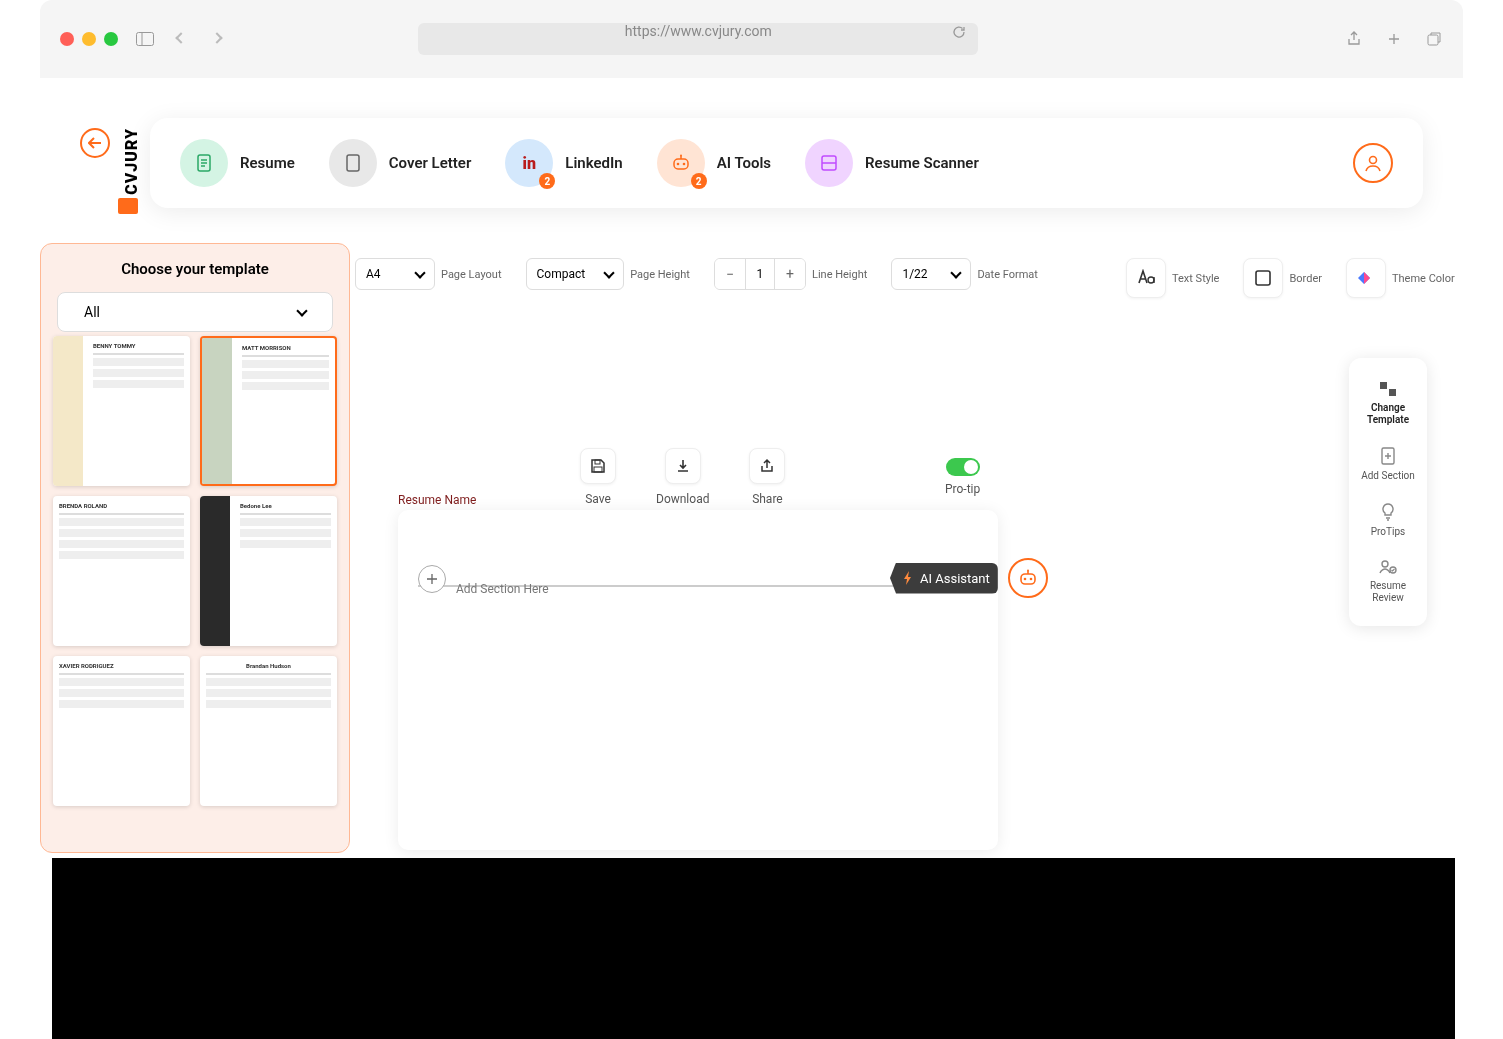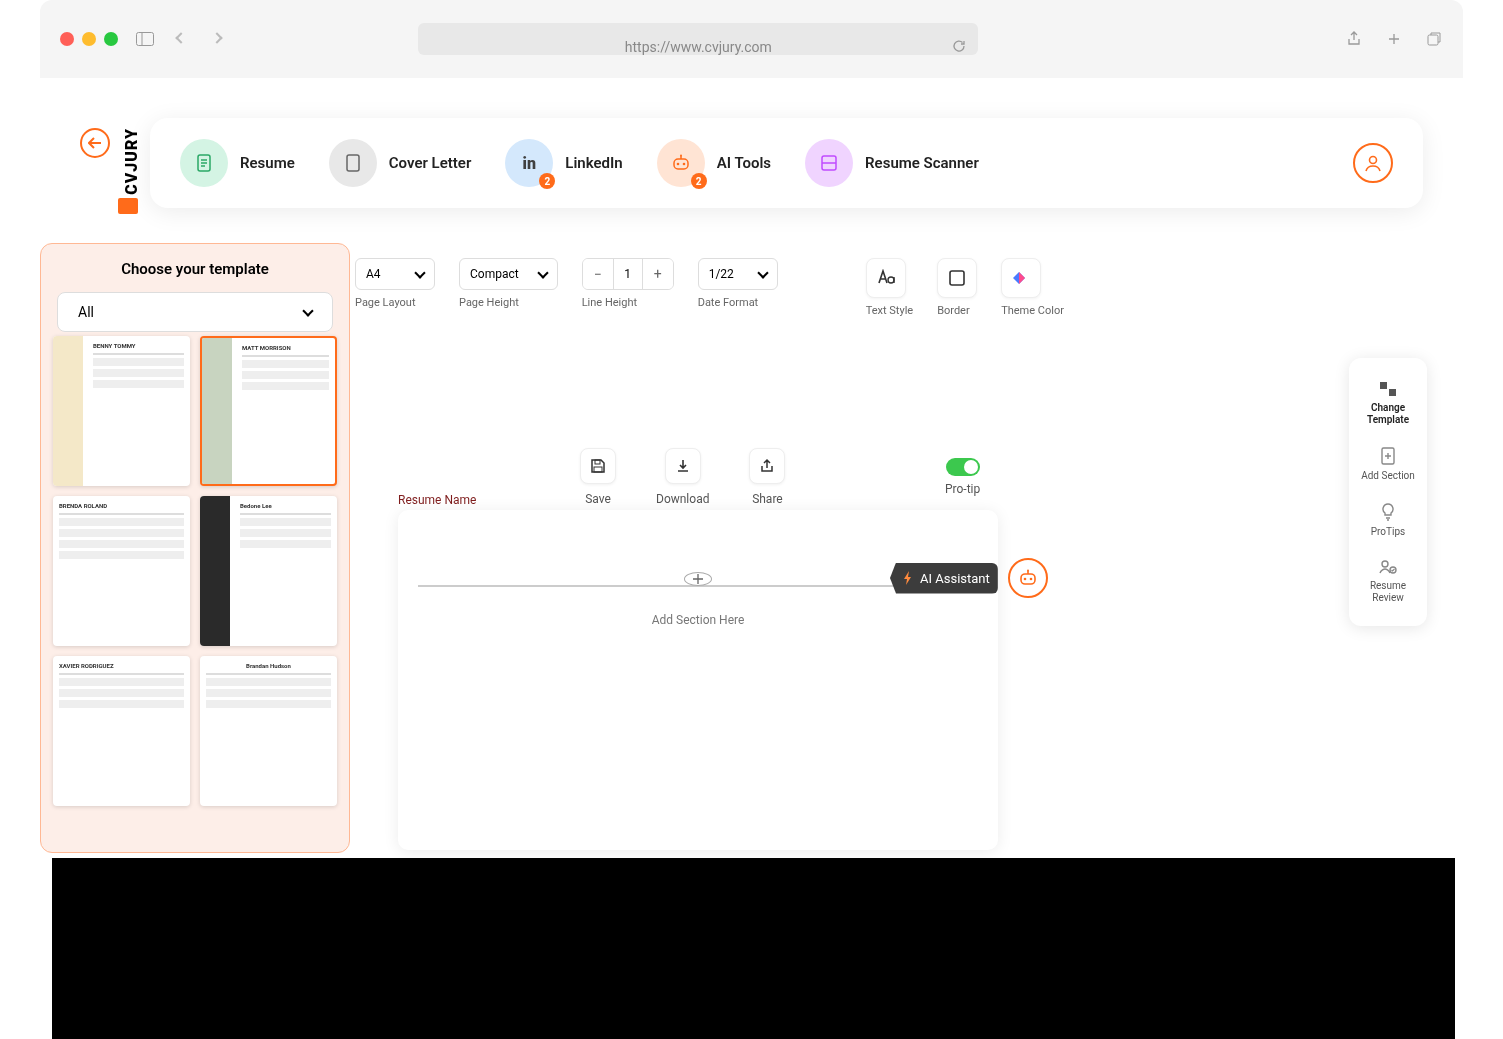--- a/index.html
+++ b/index.html
@@ -2,63 +2,63 @@
 <html><head>
 <meta charset="utf-8">
 <style>
 *{box-sizing:border-box;margin:0;padding:0;font-family:-apple-system,BlinkMacSystemFont,"Segoe UI",Roboto,sans-serif}
 body{background:#fff;width:1503px;height:1039px;position:relative;overflow:hidden}
 .browser-chrome{height:78px;background:#f5f5f5;display:flex;align-items:center;padding:0 20px;gap:18px;border-top-left-radius:12px;border-top-right-radius:12px;margin:0 40px}
 .traffic-lights{display:flex;gap:8px}
 .tlight{width:14px;height:14px;border-radius:50%}
 .tlight.red{background:#ff5f57}.tlight.yellow{background:#febc2e}.tlight.green{background:#28c840}
 .chrome-icon{width:18px;height:18px;color:#8e8e8e;display:flex;align-items:center;justify-content:center}
-.addr{flex:1;max-width:560px;margin:0 auto;height:32px;background:#e8e8e8;border-radius:6px;display:flex;align-items:flex-end;justify-content:center;color:#888;font-size:14px;position:relative}
+.addr{flex:1;max-width:560px;margin:0 auto;height:32px;background:#e8e8e8;border-radius:6px;display:flex;align-items:flex-start;justify-content:center;color:#888;font-size:14px;position:relative}
 .addr .refresh{position:absolute;right:10px}
 .chrome-right{display:flex;gap:22px;margin-left:auto}
 .app{position:relative;background:#fff;margin:0 40px}
 .back-circle{position:absolute;left:40px;top:50px;width:30px;height:30px;border:2px solid #ff6b1a;border-radius:50%;display:flex;align-items:center;justify-content:center;color:#ff6b1a;cursor:pointer}
 .logo{position:absolute;left:82px;top:50px;writing-mode:vertical-rl;transform:rotate(180deg);font-weight:900;font-size:16px;letter-spacing:1px}
 .logo-box{position:absolute;left:78px;top:120px;width:20px;height:16px;background:#ff6b1a;border-radius:2px}
 .topnav{position:absolute;left:110px;right:40px;top:40px;height:90px;background:#fff;border-radius:18px;box-shadow:0 4px 24px rgba(0,0,0,.08);display:flex;align-items:center;padding:0 30px;gap:34px}
 .nav-item{display:flex;align-items:center;gap:12px;cursor:pointer}
 .nav-icon{width:48px;height:48px;border-radius:50%;display:flex;align-items:center;justify-content:center;position:relative}
 .nav-icon.green{background:#d4f4e4}.nav-icon.gray{background:#e8e8e8}.nav-icon.blue{background:#d4e8fc}
 .nav-icon.peach{background:#ffe4d4}.nav-icon.purple{background:#f0d4ff}.nav-icon.pink{background:#ffd4ec}
 .nav-label{font-size:15px;font-weight:600;color:#222}
 .badge{position:absolute;bottom:-2px;right:-2px;width:16px;height:16px;background:#ff6b1a;border-radius:50%;color:#fff;font-size:10px;display:flex;align-items:center;justify-content:center;font-weight:700}
 .avatar{width:40px;height:40px;border:2px solid #ff6b1a;border-radius:50%;display:flex;align-items:center;justify-content:center;margin-left:auto;color:#ff6b1a}
 .template-panel{position:absolute;left:0;top:165px;width:310px;height:610px;background:#fdeee8;border:1px solid #ffb894;border-radius:12px;padding:16px 10px;overflow:hidden}
 .tp-title{text-align:center;font-size:15px;font-weight:600;margin-bottom:14px}
-.tp-filter{background:#fff;border:1px solid #ddd;border-radius:8px;height:40px;display:flex;align-items:center;padding:0 20px;justify-content:space-between;margin:0 6px 4px;cursor:pointer}
+.tp-filter{background:#fff;border:1px solid #ddd;border-radius:8px;height:40px;display:flex;align-items:center;padding:0 26px;justify-content:space-between;margin:0 6px 4px;cursor:pointer}
 .tp-filter span{font-size:14px}
 .tp-grid{display:grid;grid-template-columns:1fr 1fr;gap:10px;padding:0 2px}
 .tp-thumb{height:150px;background:#fff;border-radius:4px;box-shadow:0 1px 4px rgba(0,0,0,.15);padding:6px;font-size:5px;line-height:1.3;color:#333;overflow:hidden;cursor:pointer;position:relative}
 .tp-thumb.selected{border:2px solid #ff6b1a}
 .thumb-name{font-weight:700;font-size:6px;margin-bottom:3px}
 .thumb-line{height:2px;background:#ddd;margin:2px 0}
 .thumb-block{height:8px;background:#eee;margin:3px 0}
 .toolbar{position:absolute;left:315px;top:180px;display:flex;gap:24px;align-items:flex-start}
-.tb-group{display:flex;flex-direction:column;gap:6px}
+.tb-group{display:flex;flex-direction:row;align-items:center;gap:6px}
 .tb-select{height:32px;border:1px solid #ddd;border-radius:6px;background:#fff;display:flex;align-items:center;padding:0 10px;gap:20px;font-size:12px;cursor:pointer;min-width:80px;justify-content:space-between}
 .tb-label{font-size:11px;color:#666}
 .stepper{display:flex;border:1px solid #ddd;border-radius:6px;height:32px;overflow:hidden}
 .stepper button{width:30px;border:none;background:#fff;cursor:pointer;font-size:14px;color:#666}
 .stepper .val{width:30px;display:flex;align-items:center;justify-content:center;font-size:12px;border-left:1px solid #ddd;border-right:1px solid #ddd}
 .tb-iconbtn{width:40px;height:40px;border:1px solid #eee;border-radius:8px;background:#fff;display:flex;align-items:center;justify-content:center;box-shadow:0 1px 3px rgba(0,0,0,.05);cursor:pointer}
 .actions{position:absolute;left:540px;top:370px;display:flex;gap:40px;align-items:center}
 .act{display:flex;flex-direction:column;align-items:center;gap:8px}
 .act-btn{width:36px;height:36px;border:1px solid #eee;border-radius:8px;background:#fff;display:flex;align-items:center;justify-content:center;box-shadow:0 1px 3px rgba(0,0,0,.06);cursor:pointer}
 .act-label{font-size:12px;color:#555}
 .protip{position:absolute;left:905px;top:380px;display:flex;flex-direction:column;align-items:center;gap:6px}
 .toggle{width:34px;height:18px;background:#3cc84e;border-radius:10px;position:relative;cursor:pointer}
 .toggle::after{content:"";position:absolute;right:2px;top:2px;width:14px;height:14px;background:#fff;border-radius:50%}
 .resume-label{position:absolute;left:358px;top:415px;font-size:12px;color:#7f1d1d}
 .canvas{position:absolute;left:358px;top:432px;width:600px;height:340px;background:#fff;border-radius:10px;box-shadow:0 2px 16px rgba(0,0,0,.08);padding:20px}
-.add-section{margin-top:55px;display:flex;flex-direction:column;align-items:center;gap:21px;border-top:1px solid #ccc;border-bottom:1px solid #ccc;padding:0;position:relative;height:1px}
+.add-section{margin-top:55px;display:flex;flex-direction:row;align-items:center;gap:10px;border-top:1px solid #ccc;border-bottom:1px solid #ccc;padding:0;position:relative;height:1px}
 .add-circle{width:28px;height:28px;border:1px solid #aaa;border-radius:50%;display:flex;align-items:center;justify-content:center;background:#fff;margin-top:-14px;cursor:pointer}
 .add-label{font-size:12px;color:#777;margin-top:6px}
 .ai-pill{position:absolute;left:850px;top:480px;display:flex;align-items:center}
 .ai-tag{background:#3c3c3c;color:#fff;font-size:13px;padding:8px 8px 8px 12px;border-radius:6px;display:flex;align-items:center;gap:6px;clip-path:polygon(6px 0,100% 0,100% 100%,6px 100%,0 50%)}
 .ai-circle{width:40px;height:40px;border:2px solid #ff6b1a;border-radius:50%;display:flex;align-items:center;justify-content:center;margin-left:10px;color:#ff6b1a;cursor:pointer}
 .sidepanel{position:absolute;right:36px;top:280px;width:78px;background:#fff;border-radius:12px;box-shadow:0 2px 16px rgba(0,0,0,.1);padding:12px 0}
 .sp-item{display:flex;flex-direction:column;align-items:center;gap:4px;padding:10px 4px;cursor:pointer;font-size:10px;color:#555;text-align:center;line-height:1.2}
 .sp-item.active{color:#222;font-weight:600}
 .blackbar{position:absolute;left:0;right:0;top:780px;height:210px;background:#000;margin:0 8px 0 12px}
 .chev{display:inline-block;width:8px;height:8px;border-right:2px solid currentColor;border-bottom:2px solid currentColor;transform:rotate(45deg);margin-top:-3px}
@@ -142,21 +142,21 @@
     <div class="nav-item">
       <div class="nav-icon gray">
           <svg width="20" height="20" viewBox="0 0 20 20">
             <rect x="4" y="2" width="12" height="16" rx="2" fill="none" stroke="#666" stroke-width="1.5"></rect>
           </svg>
         </div>
       <span class="nav-label">Cover Letter</span>
     </div>
     <div class="nav-item">
       <div class="nav-icon blue">
-        <span style="color:#404040;font-weight:900;font-size:16px">in</span>
+        <span style="color:#b91c1c;font-weight:900;font-size:16px">in</span>
         <span class="badge">2</span>
       </div>
       <span class="nav-label">LinkedIn</span>
     </div>
     <div class="nav-item">
       <div class="nav-icon peach">
         <svg width="22" height="18" viewBox="0 0 22 18">
             <rect x="4" y="5" width="14" height="10" rx="4" fill="none" stroke="#ff6b1a" stroke-width="1.5"></rect>
             <circle cx="8" cy="10" r="1.3" fill="#ff6b1a"></circle>
             <circle cx="14" cy="10" r="1.3" fill="#ff6b1a"></circle>

